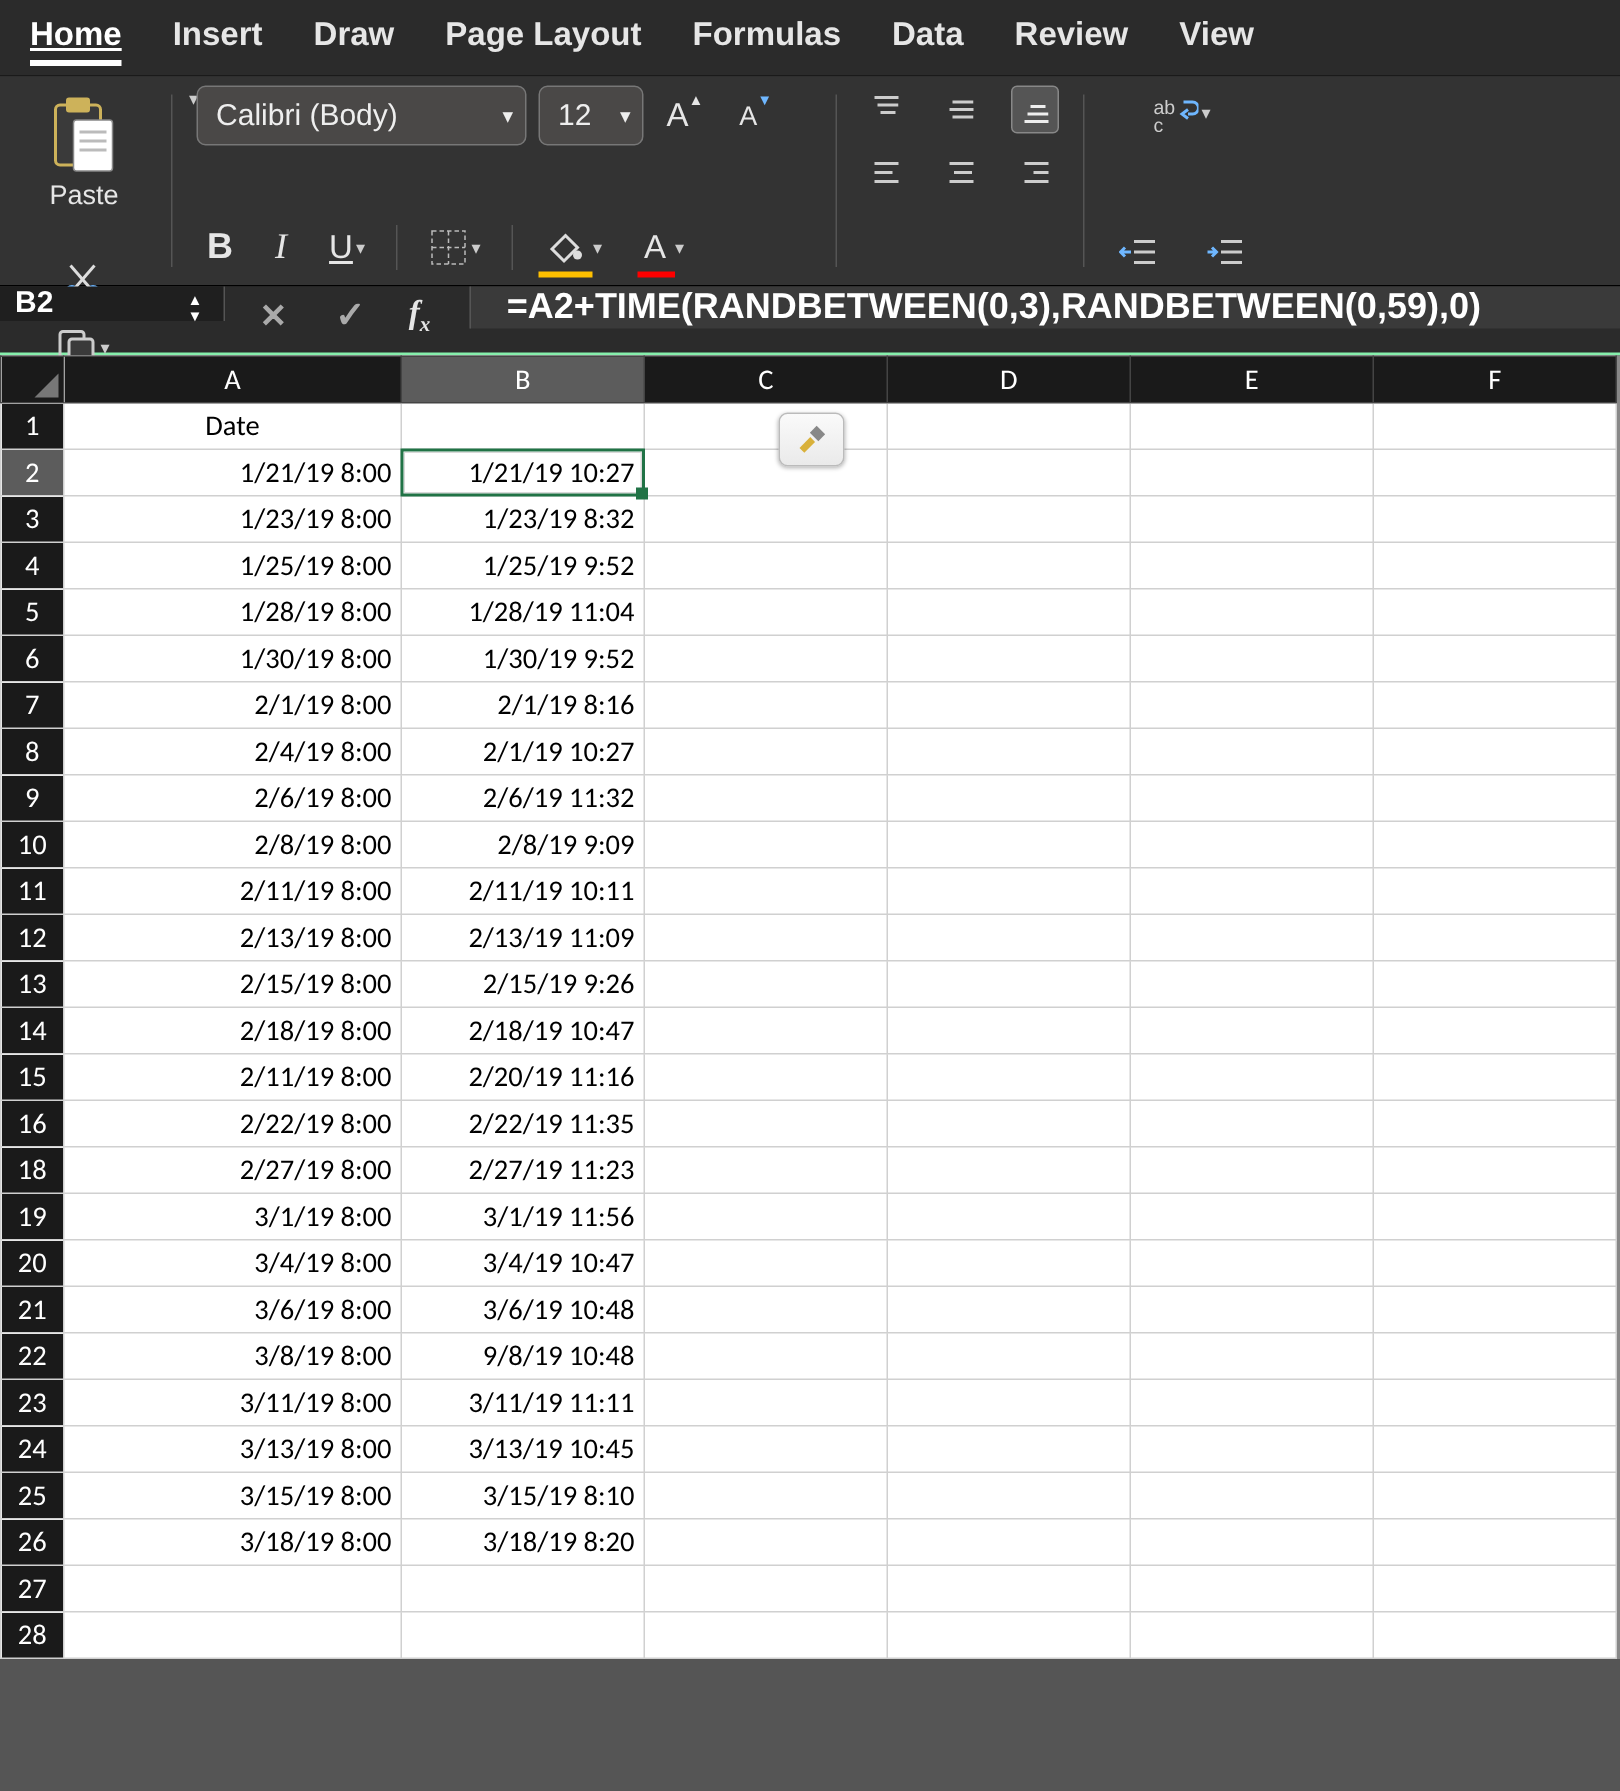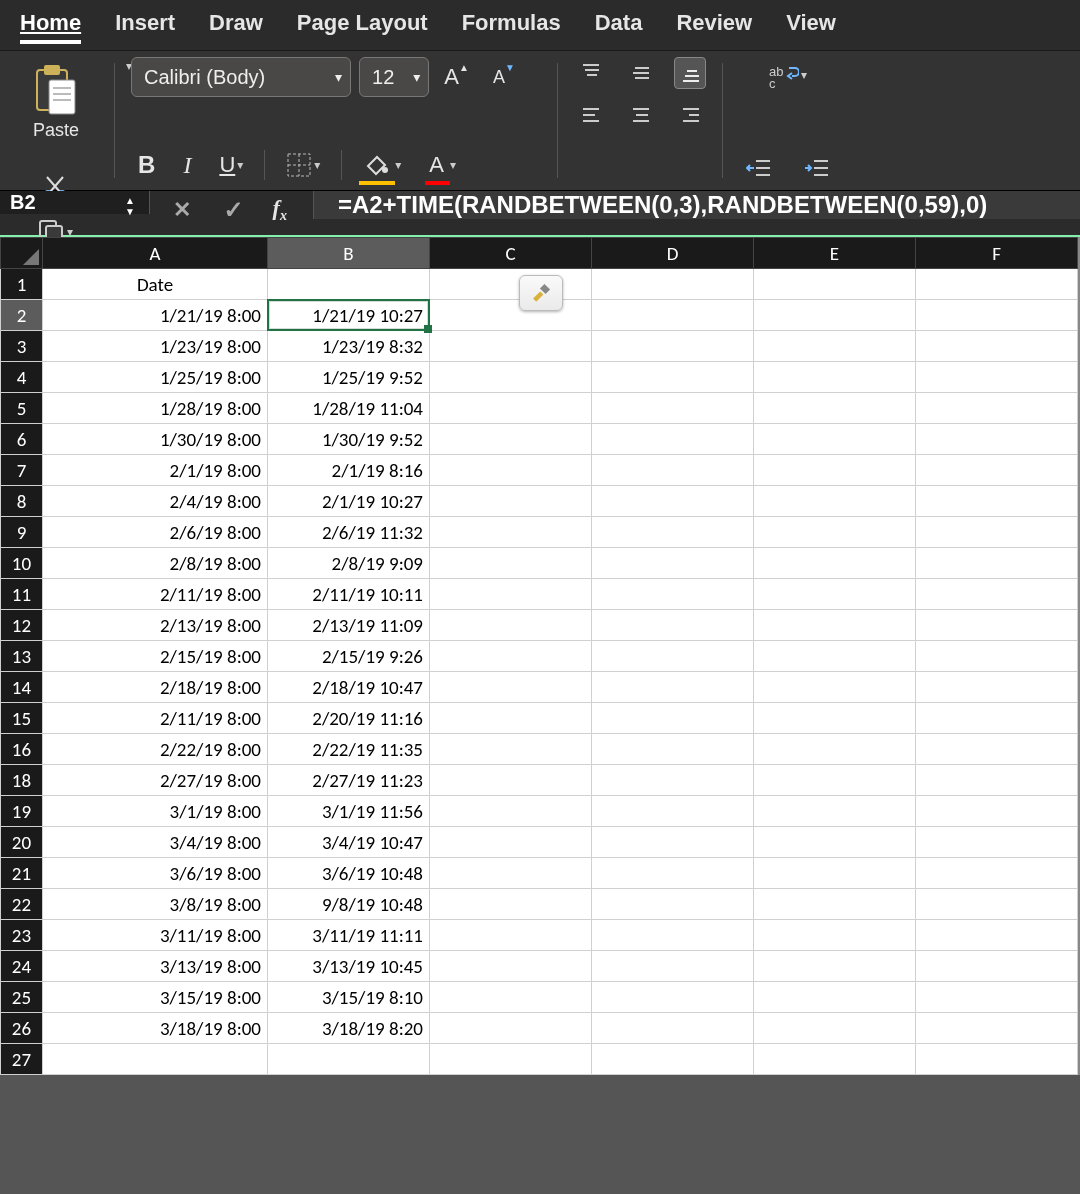--- a/index.html
+++ b/index.html
@@ -619,20 +619,29 @@
         </tr>
         <tr>
           <th class="rowhdr">27</th>
           <td class="colA"></td>
           <td class="colB"></td>
           <td class="colC"></td>
           <td class="colD"></td>
           <td class="colE"></td>
           <td class="colF"></td>
         </tr>
+        <tr>
+          <th class="rowhdr">28</th>
+          <td class="colA"></td>
+          <td class="colB"></td>
+          <td class="colC"></td>
+          <td class="colD"></td>
+          <td class="colE"></td>
+          <td class="colF"></td>
+        </tr>
       </tbody>
     </table>
 
   <div class="sel-outline" id="seloutline" style="left: 266.5px; top: 61.5px; width: 163px; height: 32px;">
     <div class="sel-handle"></div>
   </div>
 
   <div class="paste-popover" id="pasteopts" style="left: 518.6px; top: 37.5px;">
     <span>
       <svg width="24" height="24" viewBox="0 0 30 30">

